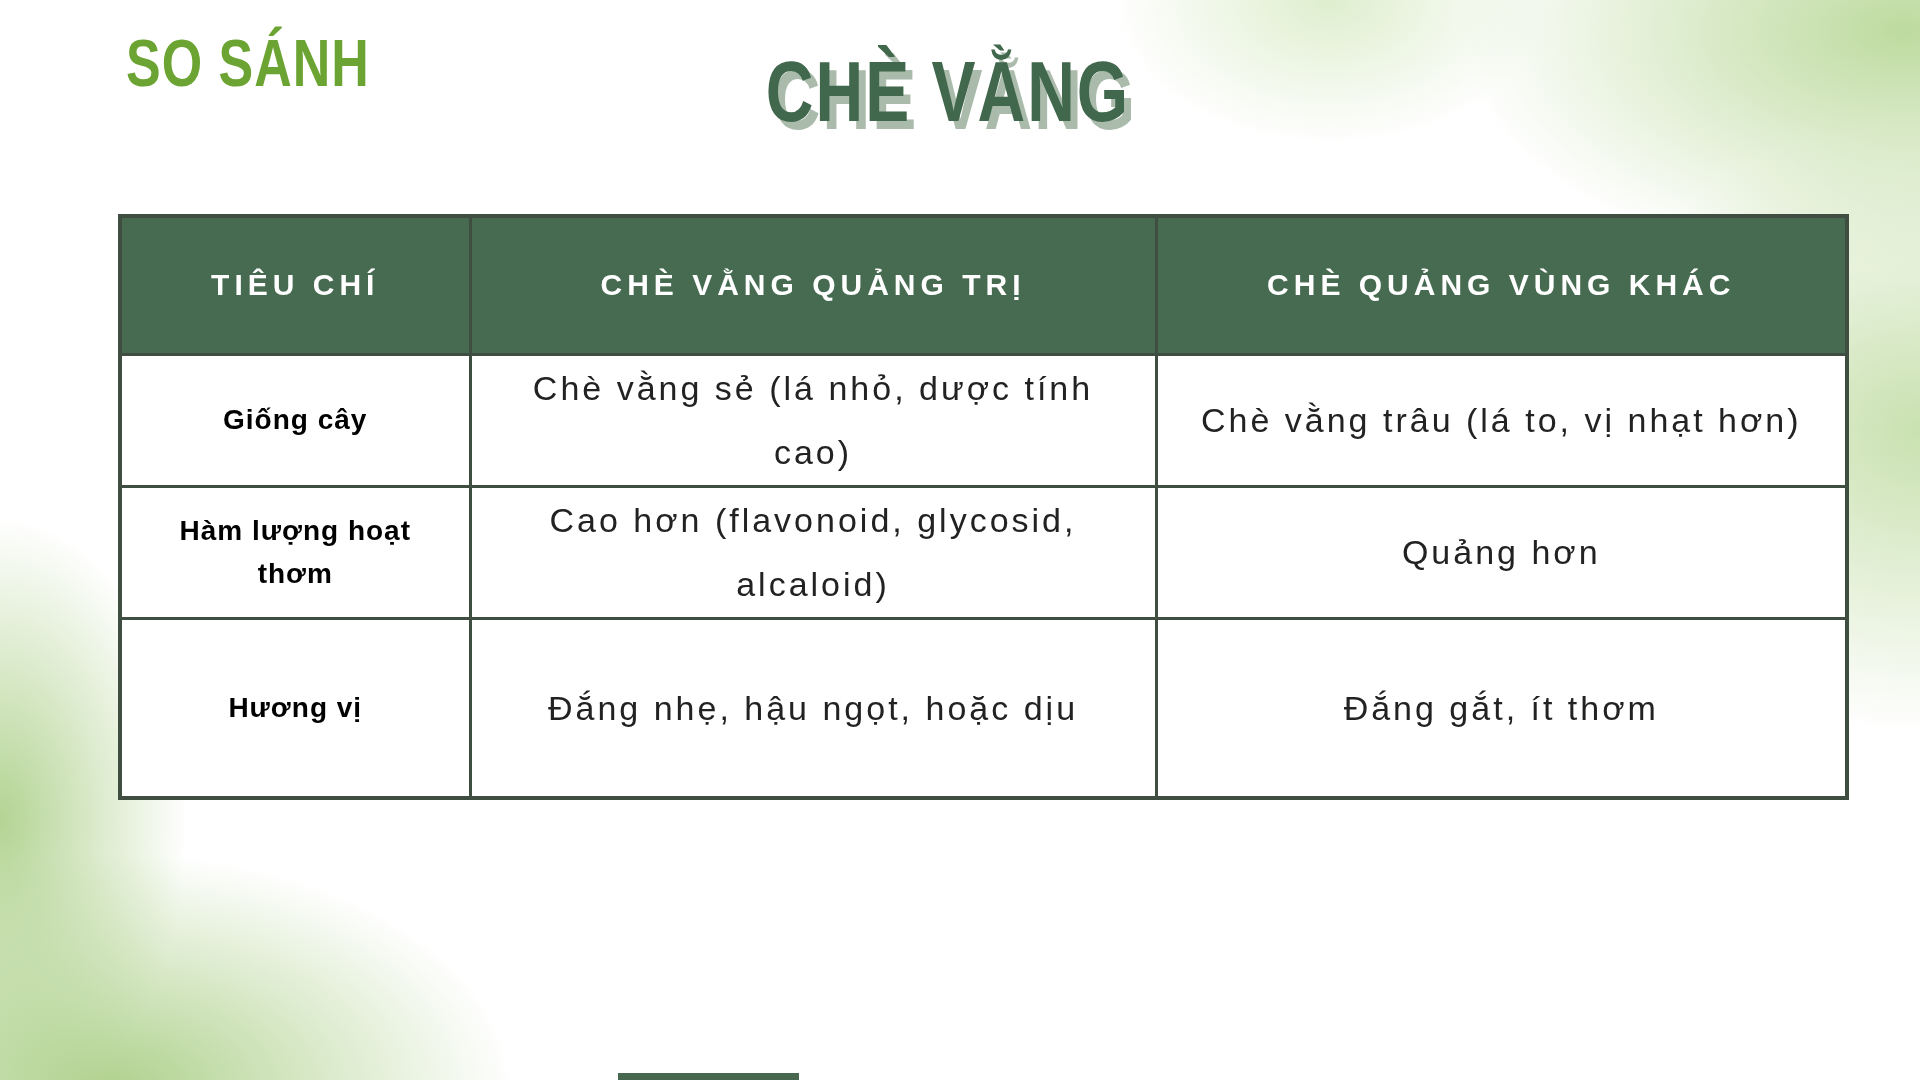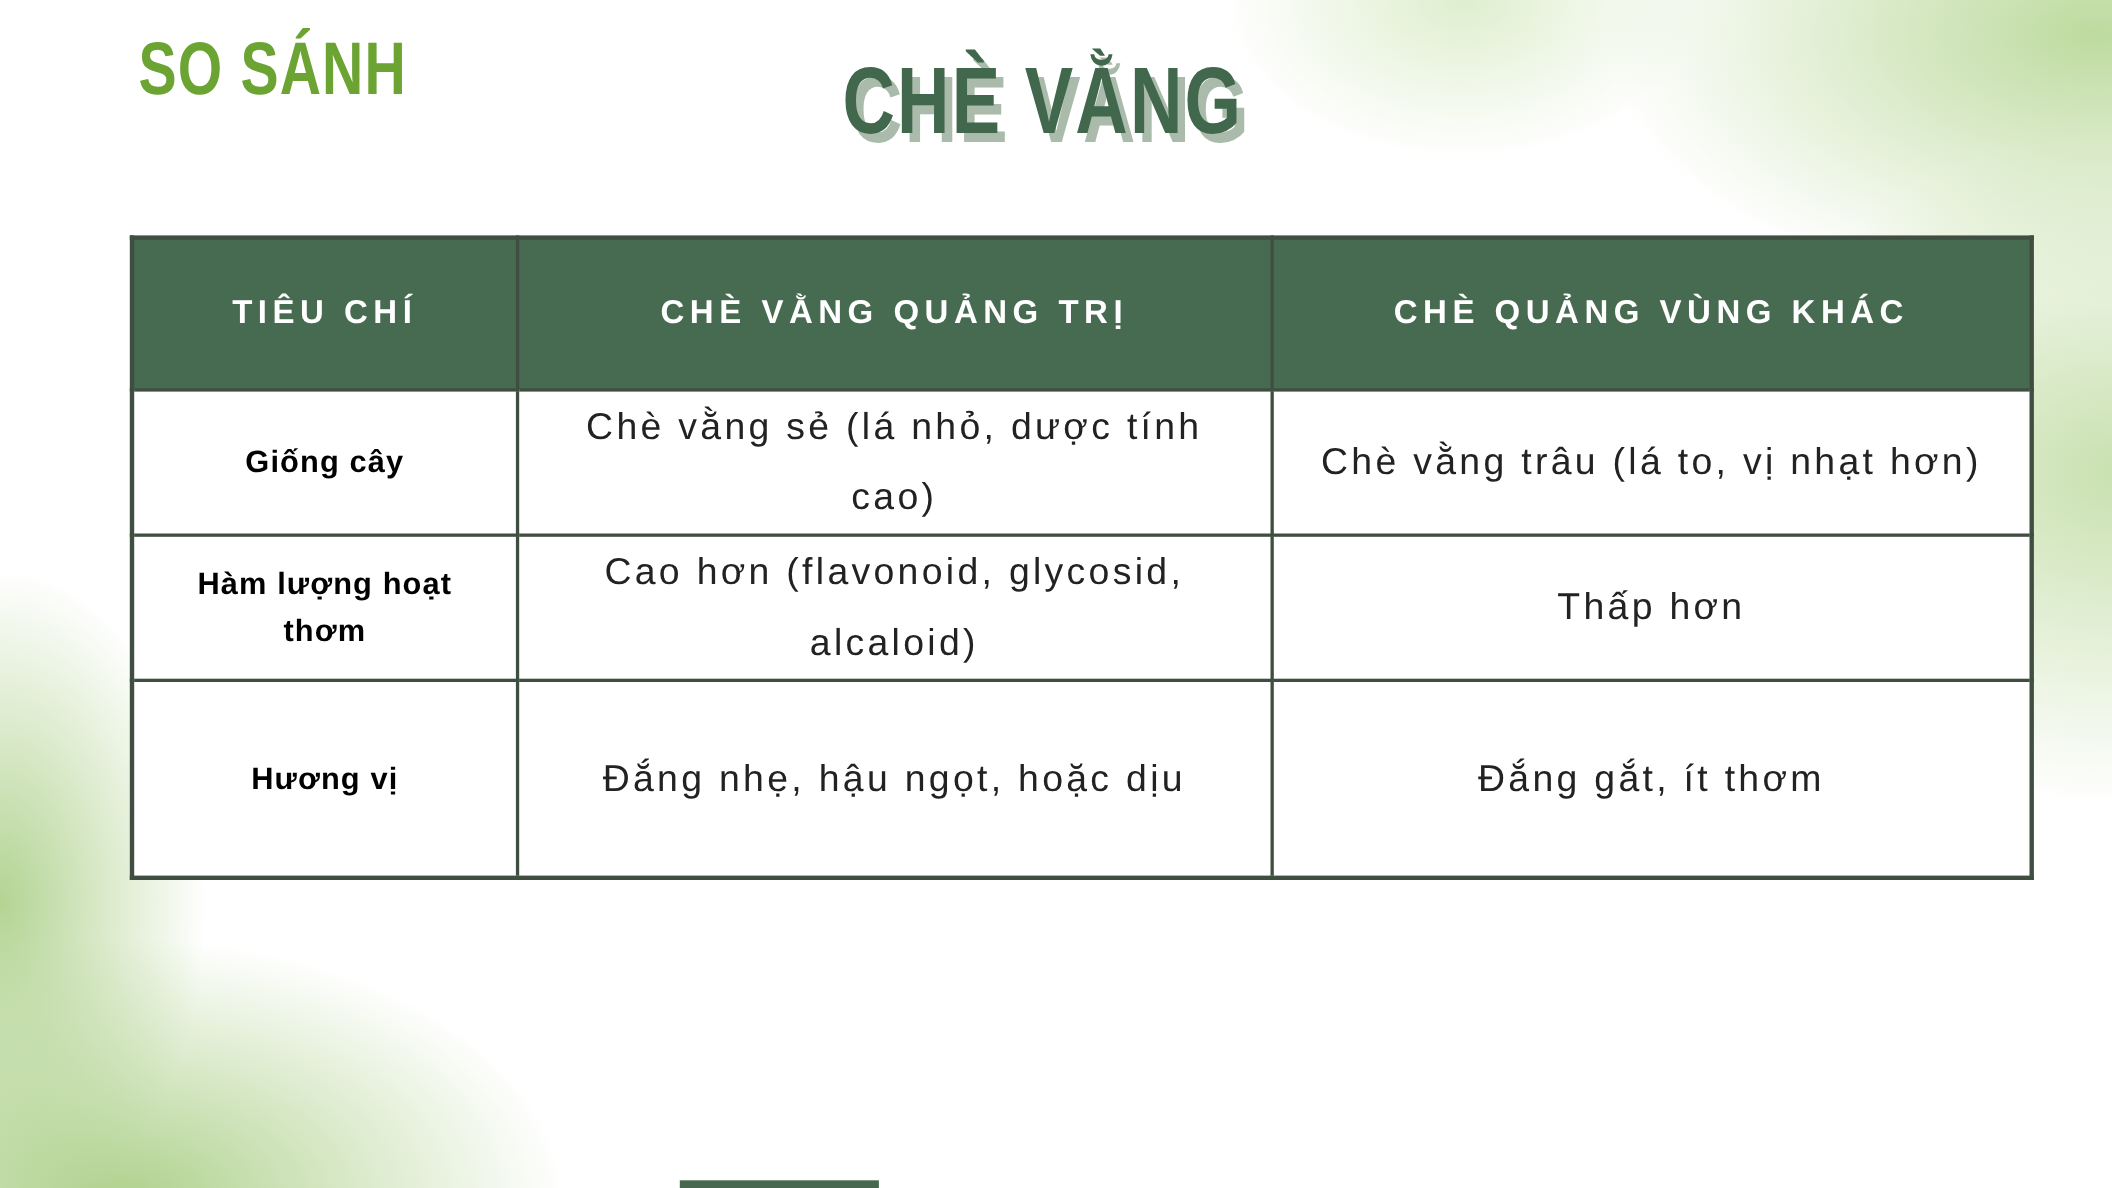--- a/index.html
+++ b/index.html
@@ -113,21 +113,21 @@
   </thead>
   <tbody>
     <tr>
       <td class="crit">Giống cây</td>
       <td>Chè vằng sẻ (lá nhỏ, dược tính cao)</td>
       <td>Chè vằng trâu (lá to, vị nhạt hơn)</td>
     </tr>
     <tr>
       <td class="crit">Hàm lượng hoạt thơm</td>
       <td>Cao hơn (flavonoid, glycosid, alcaloid)</td>
-      <td>Thấp hơn</td>
+      <td>Quảng hơn</td>
     </tr>
     <tr>
       <td class="crit">Hương vị</td>
       <td>Đắng nhẹ, hậu ngọt, hoặc dịu</td>
       <td>Đắng gắt, ít thơm</td>
     </tr>
   </tbody>
 </table>
 
 <div class="bottom-bar"></div>

